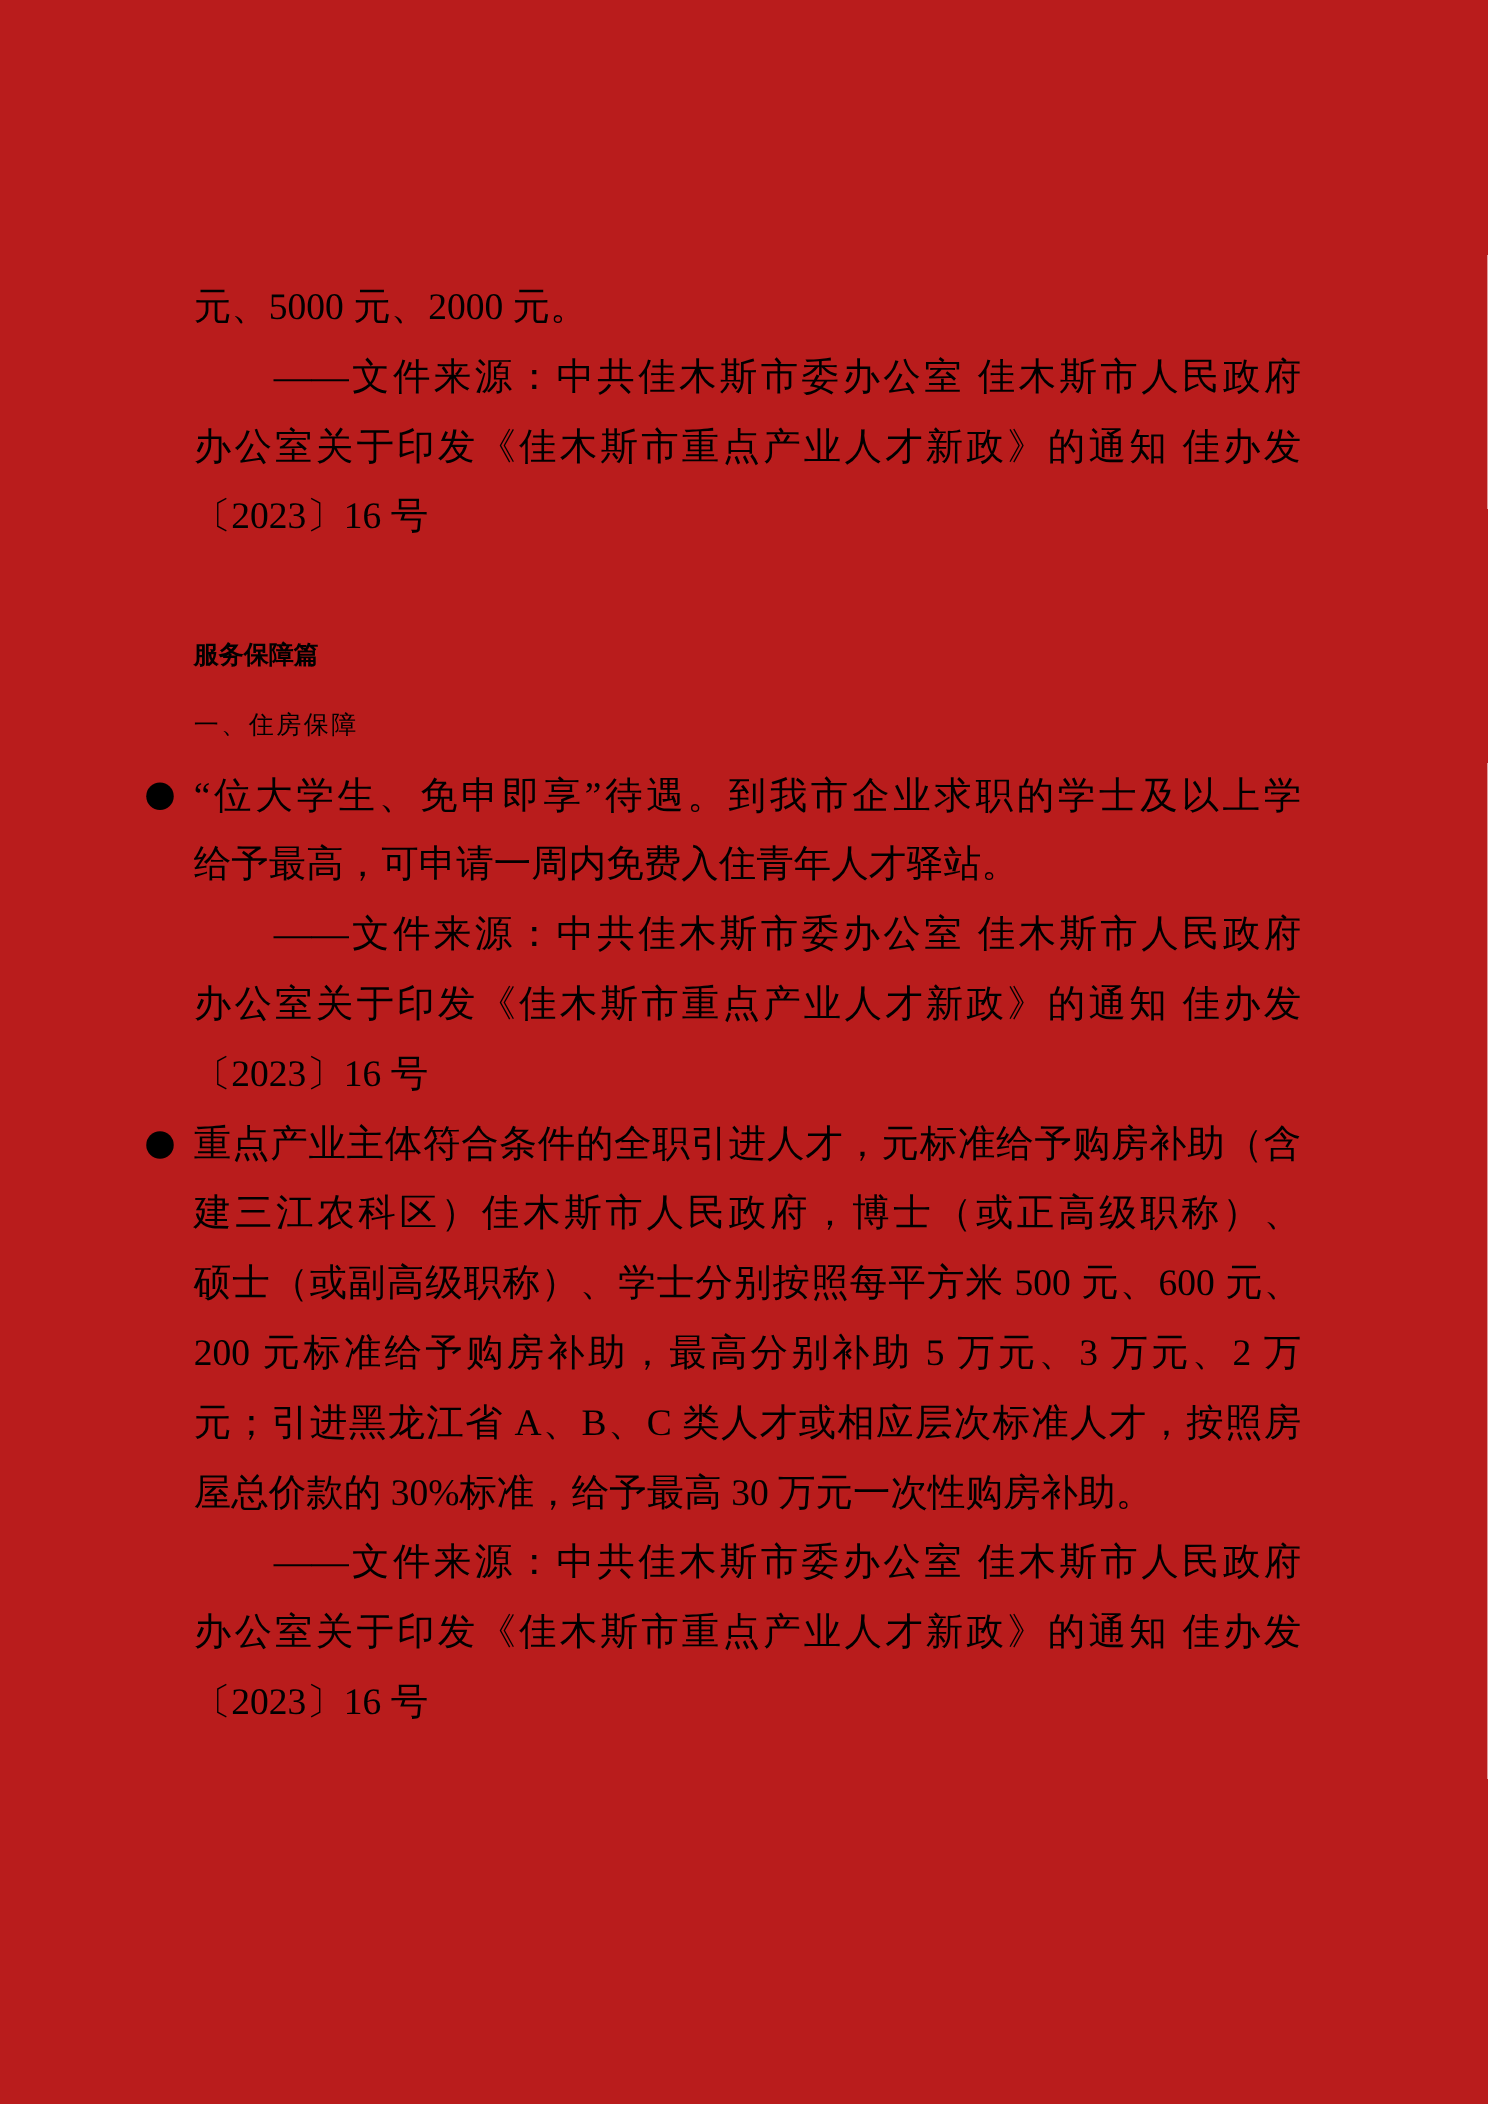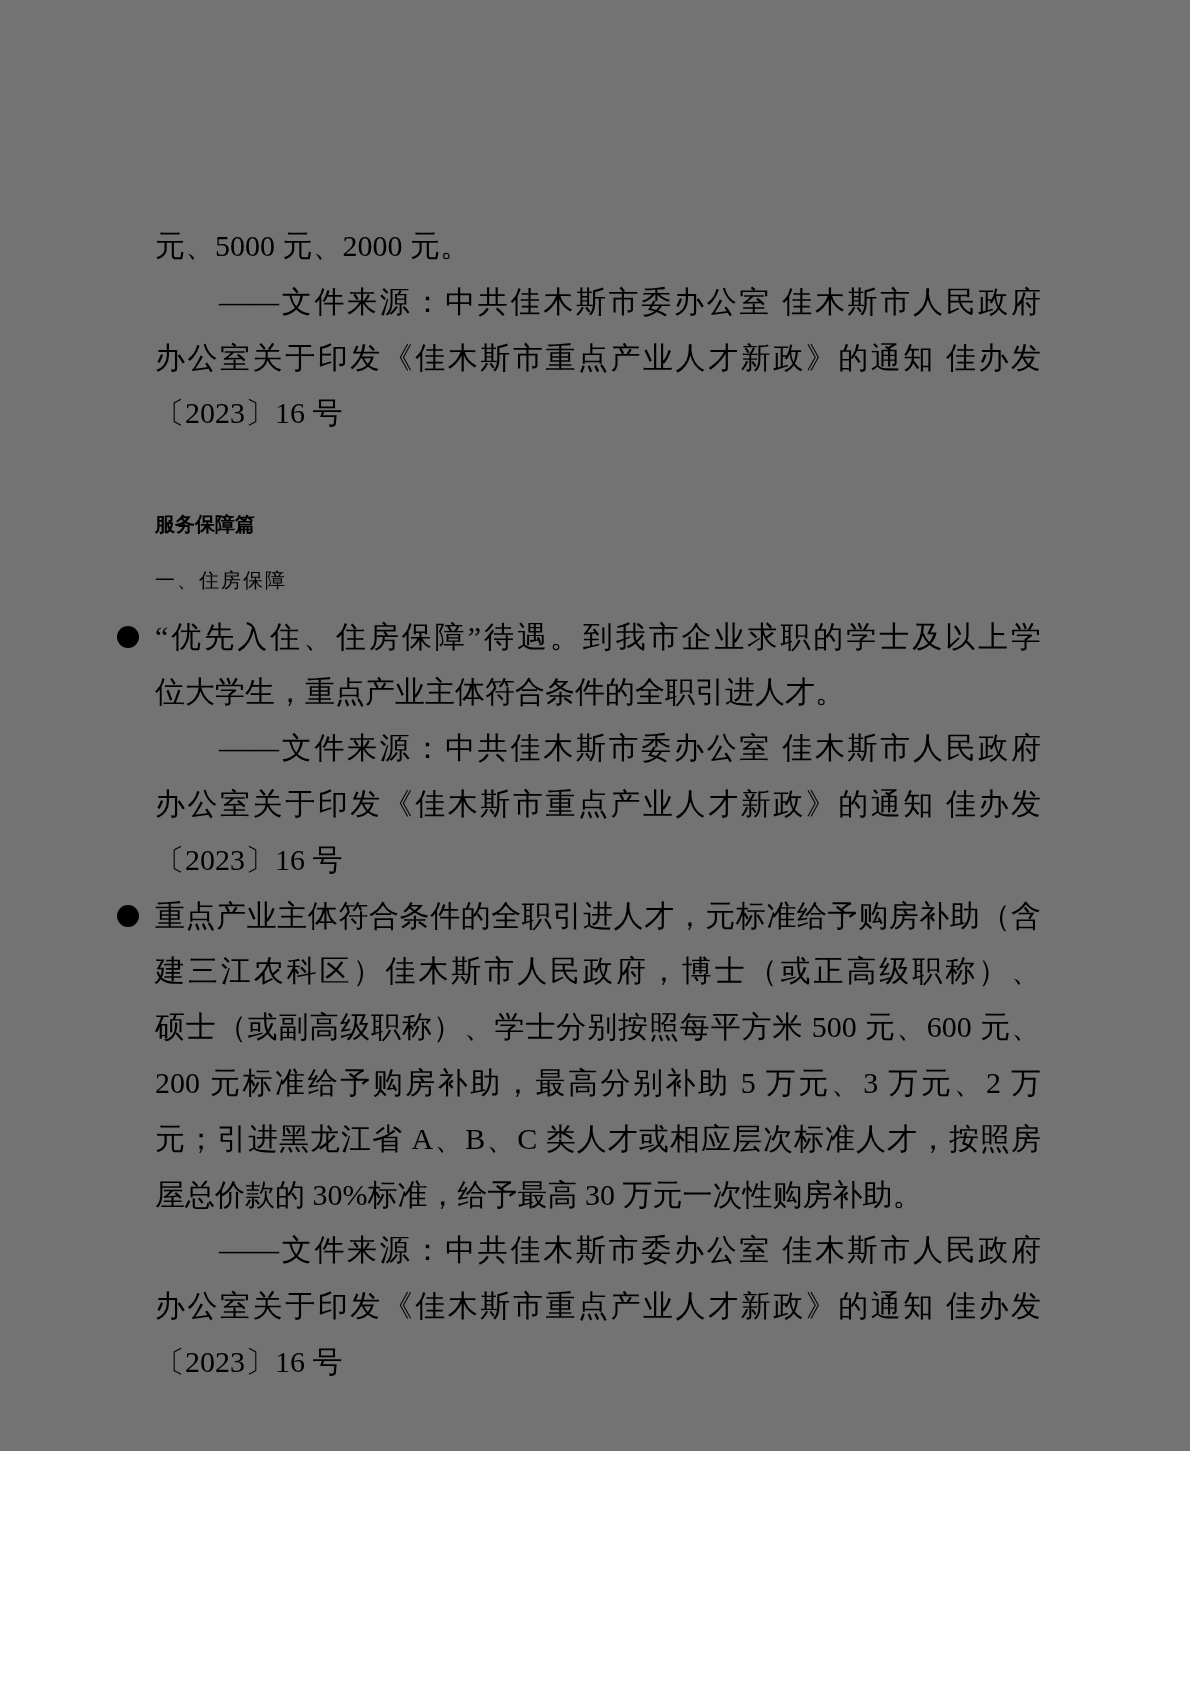--- a/index.html
+++ b/index.html
@@ -3,22 +3,22 @@
 <meta charset="utf-8">
 <style>
   html, body {
     margin: 0;
     padding: 0;
     background: #ffffff;
   }
   .page {
     position: relative;
     width: 1190px;
-    height: 1451px;
-    background: #737373;
+    height: 1683px;
+    background: #b91c1c;
     overflow: hidden;
     font-family: "Liberation Serif", "DejaVu Serif", serif;
     color: #000000;
   }
   .content {
     position: absolute;
     left: 155px;
     top: 218px;
     width: 886px;
   }
@@ -69,22 +69,22 @@
   <div class="content" id="content">
       <div class="line">元、5000 元、2000 元。</div>
       <div class="line stretch indent">——文件来源：中共佳木斯市委办公室 佳木斯市人民政府</div>
       <div class="line stretch">办公室关于印发《佳木斯市重点产业人才新政》的通知 佳办发</div>
       <div class="line">〔2023〕16 号</div>
       <div class="line spacer"></div>
       <div class="line heading1">服务保障篇</div>
       <div class="line heading2">一、住房保障</div>
       <div class="bullet-item">
         <span class="bullet-marker" style="background: rgb(0, 0, 0);"></span>
-        <div class="line stretch">“优先入住、住房保障”待遇。到我市企业求职的学士及以上学</div>
-        <div class="line">位大学生，重点产业主体符合条件的全职引进人才。</div>
+        <div class="line stretch">“位大学生、免申即享”待遇。到我市企业求职的学士及以上学</div>
+        <div class="line">给予最高，可申请一周内免费入住青年人才驿站。</div>
       </div>
       <div class="line stretch indent">——文件来源：中共佳木斯市委办公室 佳木斯市人民政府</div>
       <div class="line stretch">办公室关于印发《佳木斯市重点产业人才新政》的通知 佳办发</div>
       <div class="line">〔2023〕16 号</div>
       <div class="bullet-item">
         <span class="bullet-marker" style="background: rgb(0, 0, 0);"></span>
         <div class="line stretch">重点产业主体符合条件的全职引进人才，元标准给予购房补助（含</div>
         <div class="line stretch">建三江农科区）佳木斯市人民政府，博士（或正高级职称）、</div>
         <div class="line stretch">硕士（或副高级职称）、学士分别按照每平方米 500 元、600 元、</div>
         <div class="line stretch">200 元标准给予购房补助，最高分别补助 5 万元、3 万元、2 万</div>

